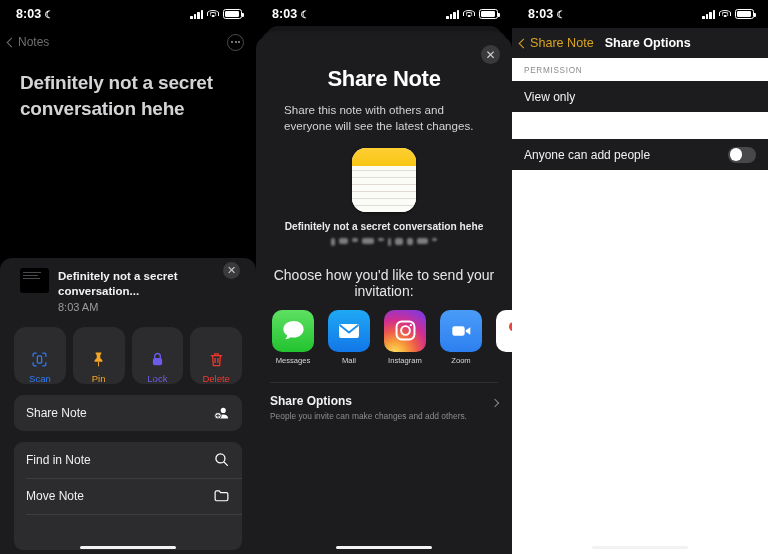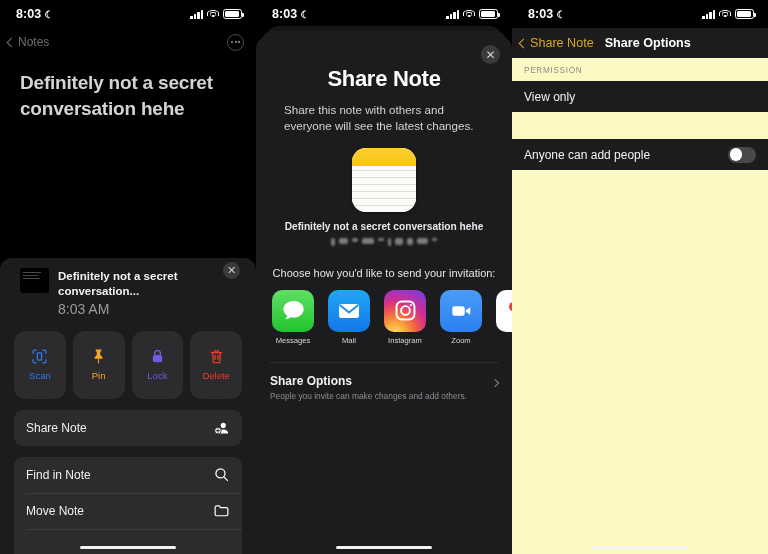--- a/index.html
+++ b/index.html
@@ -49,25 +49,25 @@
     background:#1c1c1e; border-radius:12px 12px 0 0;
     padding:0 14px;
   }
   .sheet-head { display:flex; align-items:flex-start; gap:9px; padding:10px 6px 0 6px; position:relative; }
   .thumb { width:29px; height:25px; background:#000; border-radius:3px; flex:none; padding:4px 3px; display:flex; flex-direction:column; gap:2px; }
   .thumb i { display:block; height:1px; background:#4a4a4c; }
   .thumb i:nth-child(1){width:80%}
   .thumb i:nth-child(2){width:65%}
   .thumb i:nth-child(3){width:72%}
   .sh-title { color:#f2f2f4; font-size:11.5px; font-weight:700; line-height:1.3; margin-top:1px; max-width:170px; }
-  .sh-sub { color:#9b9b9e; font-size:14px; margin-top:2px; }
+  .sh-sub { color:#9b9b9e; font-size:11px; margin-top:2px; }
   .close-x { position:absolute; right:2px; top:4px; width:17px; height:17px; border-radius:50%; background:#3a3a3c; display:flex; align-items:center; justify-content:center; color:#c9c9cc; font-size:11px; line-height:1; }
 
   .tiles { display:flex; gap:7px; margin-top:14px; }
-  .tile { flex:1; background:#2c2c2e; border-radius:12px; height:68px; display:flex; flex-direction:column; align-items:center; justify-content:center; gap:5px; }
+  .tile { flex:1; background:#2c2c2e; border-radius:12px; height:57px; display:flex; flex-direction:column; align-items:center; justify-content:flex-end; gap:5px; }
   .tile .lbl { font-size:9.5px; }
   .tile svg { display:block; }
 
   .group { background:#2c2c2e; border-radius:9px; margin-top:11px; overflow:hidden; }
   .row { height:36px; display:flex; align-items:center; justify-content:space-between; padding:0 12px; color:#f0f0f2; font-size:12px; position:relative; }
   .row + .row::before { content:""; position:absolute; left:12px; right:0; top:0; height:1px; background:#3d3d40; }
   .row svg { display:block; }
 
   
   .stack-back2 { position:absolute; left:10px; right:10px; top:26px; height:30px; background:#161618; border-radius:12px; }
@@ -77,36 +77,36 @@
   .s2-title { text-align:center; color:#fff; font-size:22px; font-weight:700; padding-top:30px; letter-spacing:-.3px; }
   .s2-desc { color:#d3d3d6; font-size:11.6px; line-height:1.38; padding:10px 14px 0 14px; }
   .note-icon { width:64px; height:64px; margin:14px auto 0 auto; border-radius:14px; overflow:hidden; background:#fff; box-shadow:0 1px 3px rgba(0,0,0,.5); }
   .note-icon .top { height:18px; background:linear-gradient(180deg,#fecf33 0%,#f8c615 100%); }
   .note-icon .lines { height:46px; background:#fbfbf8; padding-top:4px; }
   .note-icon .lines i { display:block; height:1px; background:#dedcd4; margin:0 0 6px 0; }
   .icon-cap { text-align:center; color:#e9e9ec; font-size:10.2px; font-weight:600; margin-top:9px; }
   .redacted { display:flex; justify-content:center; gap:4px; margin-top:6px; height:9px; filter:blur(1.1px); opacity:.62; }
   .redacted i { display:block; background:#b9b9bc; border-radius:2px; }
 
-  .choose { color:#e6e6e9; font-size:11px; text-align:center; margin-top:20px; }
+  .choose { color:#e6e6e9; font-size:14px; text-align:center; margin-top:20px; }
   .apps { display:flex; gap:14px; margin-top:11px; padding-left:2px; }
   .app { width:42px; flex:none; text-align:center; }
   .app-icon { width:42px; height:42px; border-radius:10px; display:flex; align-items:center; justify-content:center; overflow:hidden; }
   .app-lbl { color:#d7d7da; font-size:7.6px; margin-top:4px; }
   .opt-row { margin-top:17px; border-top:1px solid #2f2f32; padding-top:11px; display:flex; align-items:flex-start; justify-content:space-between; }
   .opt-t { color:#f2f2f4; font-size:12px; font-weight:600; }
   .opt-s { color:#8d8d90; font-size:8.4px; margin-top:3px; }
   .chev-r { width:6px; height:6px; border-top:1.5px solid #8b8b8e; border-right:1.5px solid #8b8b8e; transform:rotate(45deg); margin-top:6px; }
 
   
   .p3-nav { height:30px; display:flex; align-items:center; gap:11px; padding-left:8px; background:#1c1c1e; }
   .p3-back { display:flex; align-items:center; gap:3px; color:#d9a521; font-size:12.6px; }
   .p3-back .chev-l { border-left-color:#d9a521; border-bottom-color:#d9a521; width:7px; height:7px; border-width:1.8px; }
   .p3-title { color:#fff; font-size:12.6px; font-weight:700; }
-  .p3-body { position:absolute; left:0; right:0; top:58px; bottom:0; background:#fef9c3; }
+  .p3-body { position:absolute; left:0; right:0; top:58px; bottom:0; background:#ffffff; }
   .sec-hdr { color:#8b8b8e; font-size:8.2px; letter-spacing:.7px; padding:8px 12px 6px 12px; }
   .list { background:#1c1c1e; }
   .l-row { height:31px; display:flex; align-items:center; justify-content:space-between; padding:0 12px; color:#f1f1f3; font-size:12px; position:relative; }
   .l-row + .l-row::before { content:""; position:absolute; left:12px; right:0; top:0; height:1px; background:#303032; }
   .check { color:#d9a521; font-size:13px; font-weight:700; }
   .list2 { background:#1c1c1e; margin-top:27px; }
   .toggle { width:28px; height:16px; border-radius:8px; background:#48484a; position:relative; flex:none; }
   .toggle i { position:absolute; left:1.6px; top:1.6px; width:12.8px; height:12.8px; border-radius:50%; background:#fff; }
 
   .home-ind { position:absolute; bottom:5px; left:50%; transform:translateX(-50%); width:96px; height:3.5px; border-radius:2px; background:#f2f2f2; }

